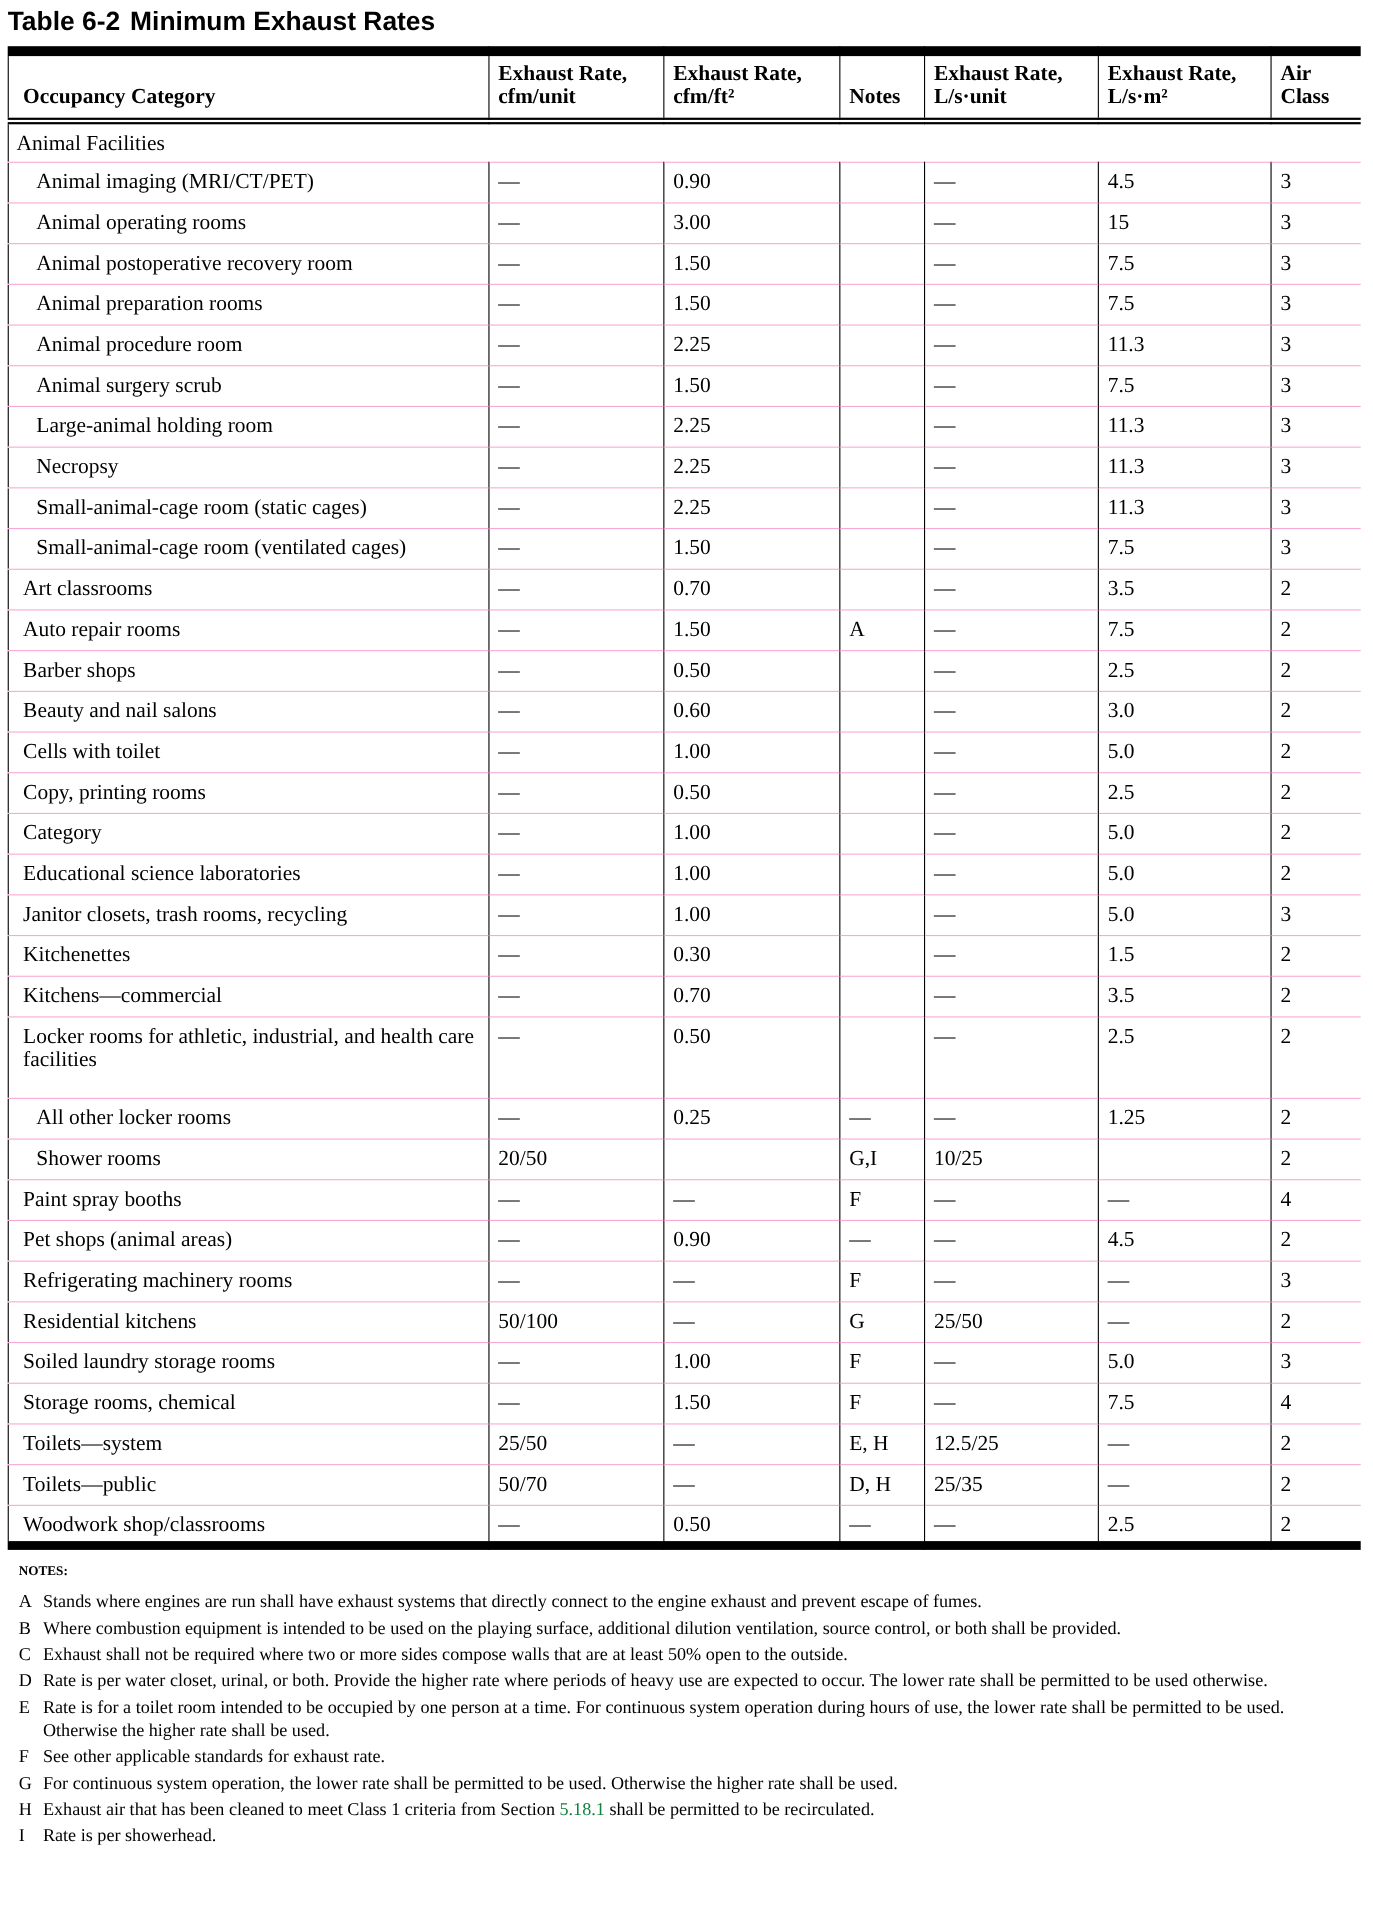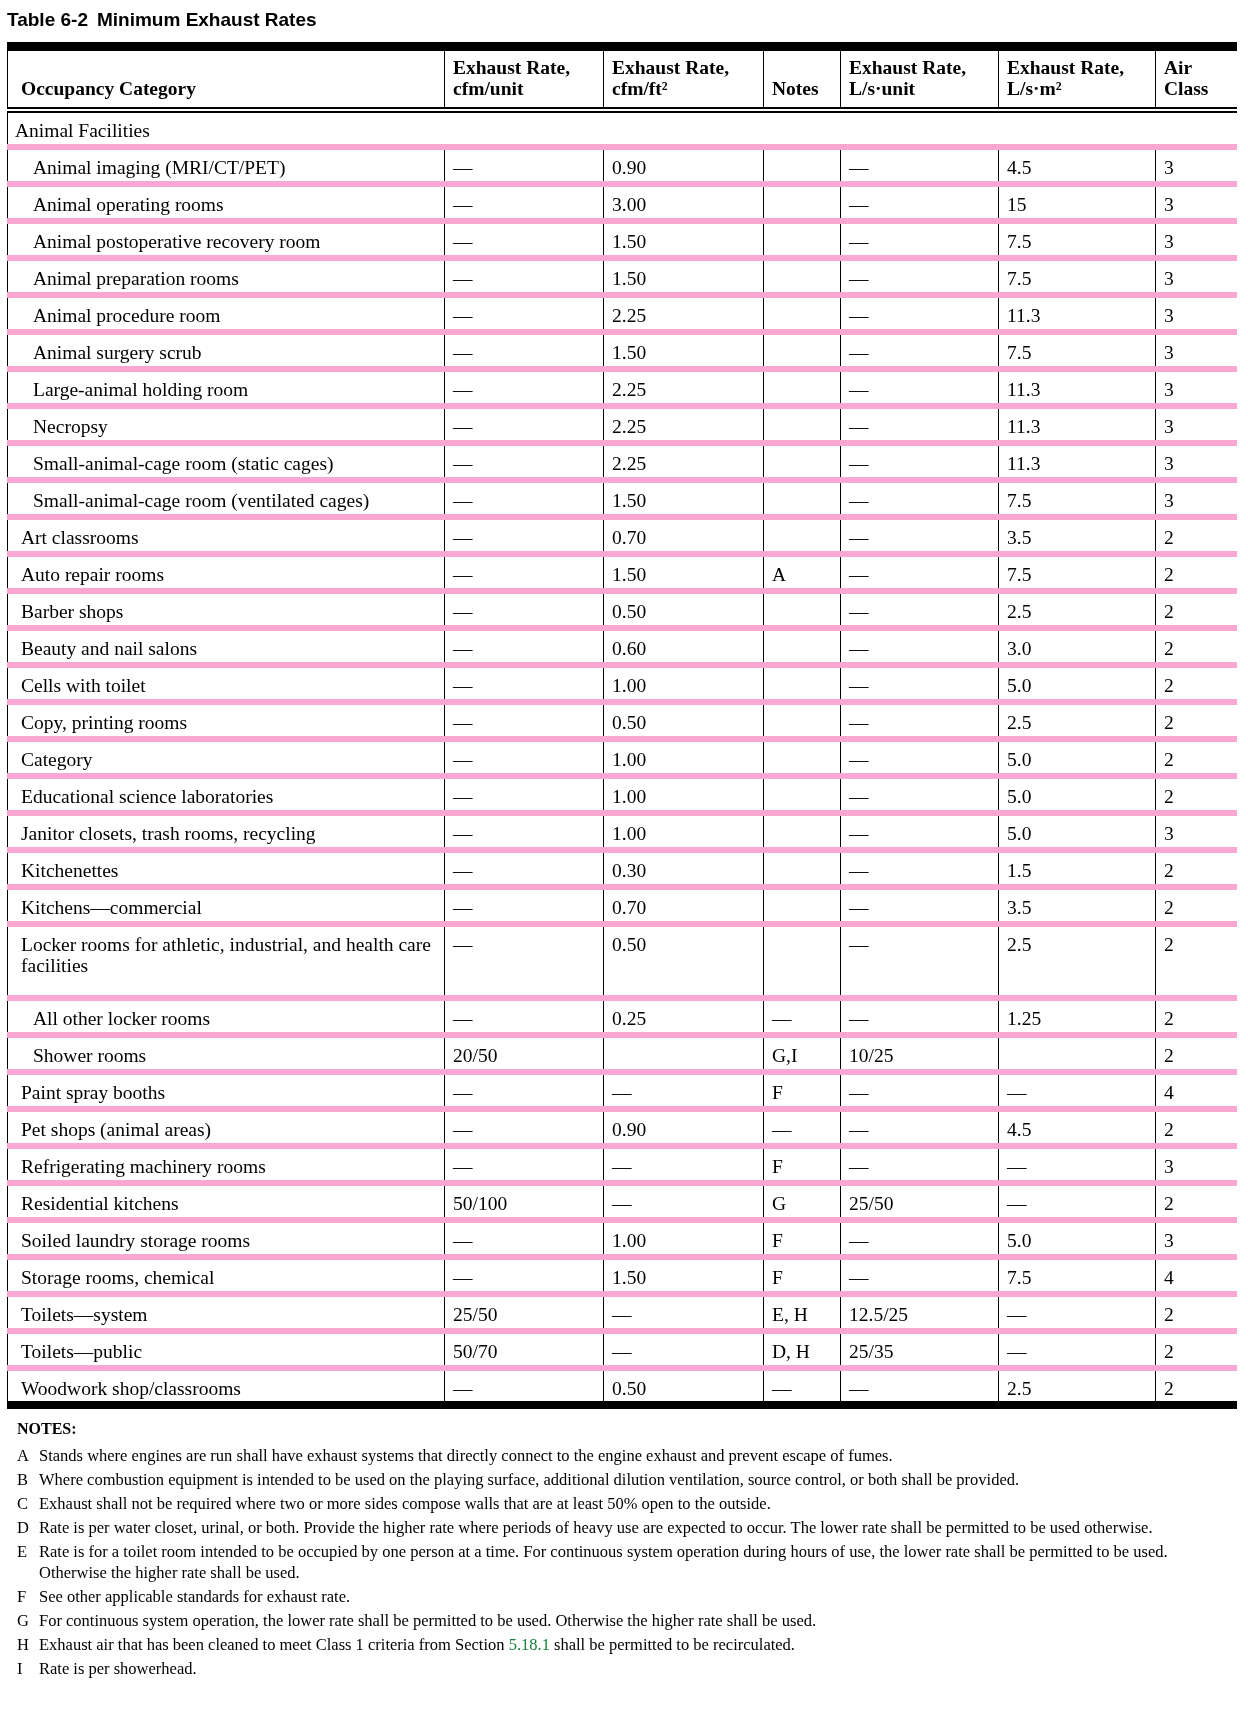--- a/index.html
+++ b/index.html
@@ -3,21 +3,21 @@
 <meta charset="utf-8">
 <style>
   html,body{margin:0;padding:0;background:#ffffff;}
   .page{
     width:1248px;height:1736px;background:#ffffff;color:#000;
     box-sizing:border-box;padding:6px 8px 0 7px;position:relative;
     font-family:"Liberation Serif","DejaVu Serif",serif;
   }
   .doc-title{
     font-family:"Liberation Sans","DejaVu Sans",sans-serif;
-    font-weight:bold;font-size:19px;line-height:24px;
+    font-weight:bold;font-size:24px;line-height:24px;
     margin:2px 0 10px 0;
   }
   .doc-title .title-prefix{margin-right:9px;}
   table.exhaust{
     border-collapse:collapse;table-layout:fixed;width:1229px;
     border-top:9px solid #000;
     border-bottom:8px solid #000;
     border-left:1px solid #000;
   }
   table.exhaust th, table.exhaust td{
@@ -25,30 +25,30 @@
     box-sizing:border-box;
     overflow:hidden;
   }
   thead tr{border-bottom:6px double #000;}
   th{
     font-weight:bold;text-align:left;vertical-align:bottom;
     padding:6px 4px 8px 8px;height:56px;white-space:pre-line;
   }
   th:first-child{padding-left:13px;}
   th + th, td + td{border-left:1px solid #000;}
-  tbody tr{border-bottom:6px solid #f9a8d4;}
+  tbody tr{border-bottom:1px solid #f9a8d4;}
   td{
     vertical-align:top;padding:7px 4px 0 8px;height:37px;
   }
   tr.tall{height:74px;}
   td.cat{padding-left:13px;padding-right:10px;}
   td.cat.indent{padding-left:25px;}
   td.section-cell{padding-left:7px;font-size:19.5px;}
   .notes{margin:9px 0 0 4px;font-size:16.5px;line-height:21px;}
-  .notes-heading{font-weight:bold;font-size:16px;margin:0 0 6px 6px;}
+  .notes-heading{font-weight:bold;font-size:12px;margin:0 0 6px 6px;}
   .note-line{display:flex;margin-bottom:3px;}
   .note-label{flex:0 0 28px;padding-left:6px;box-sizing:border-box;}
   .note-text{flex:1;padding-right:2px;}
   .ref-link{cursor:pointer;}
 </style>
 </head>
 <body>
 
 <div class="page">
 

